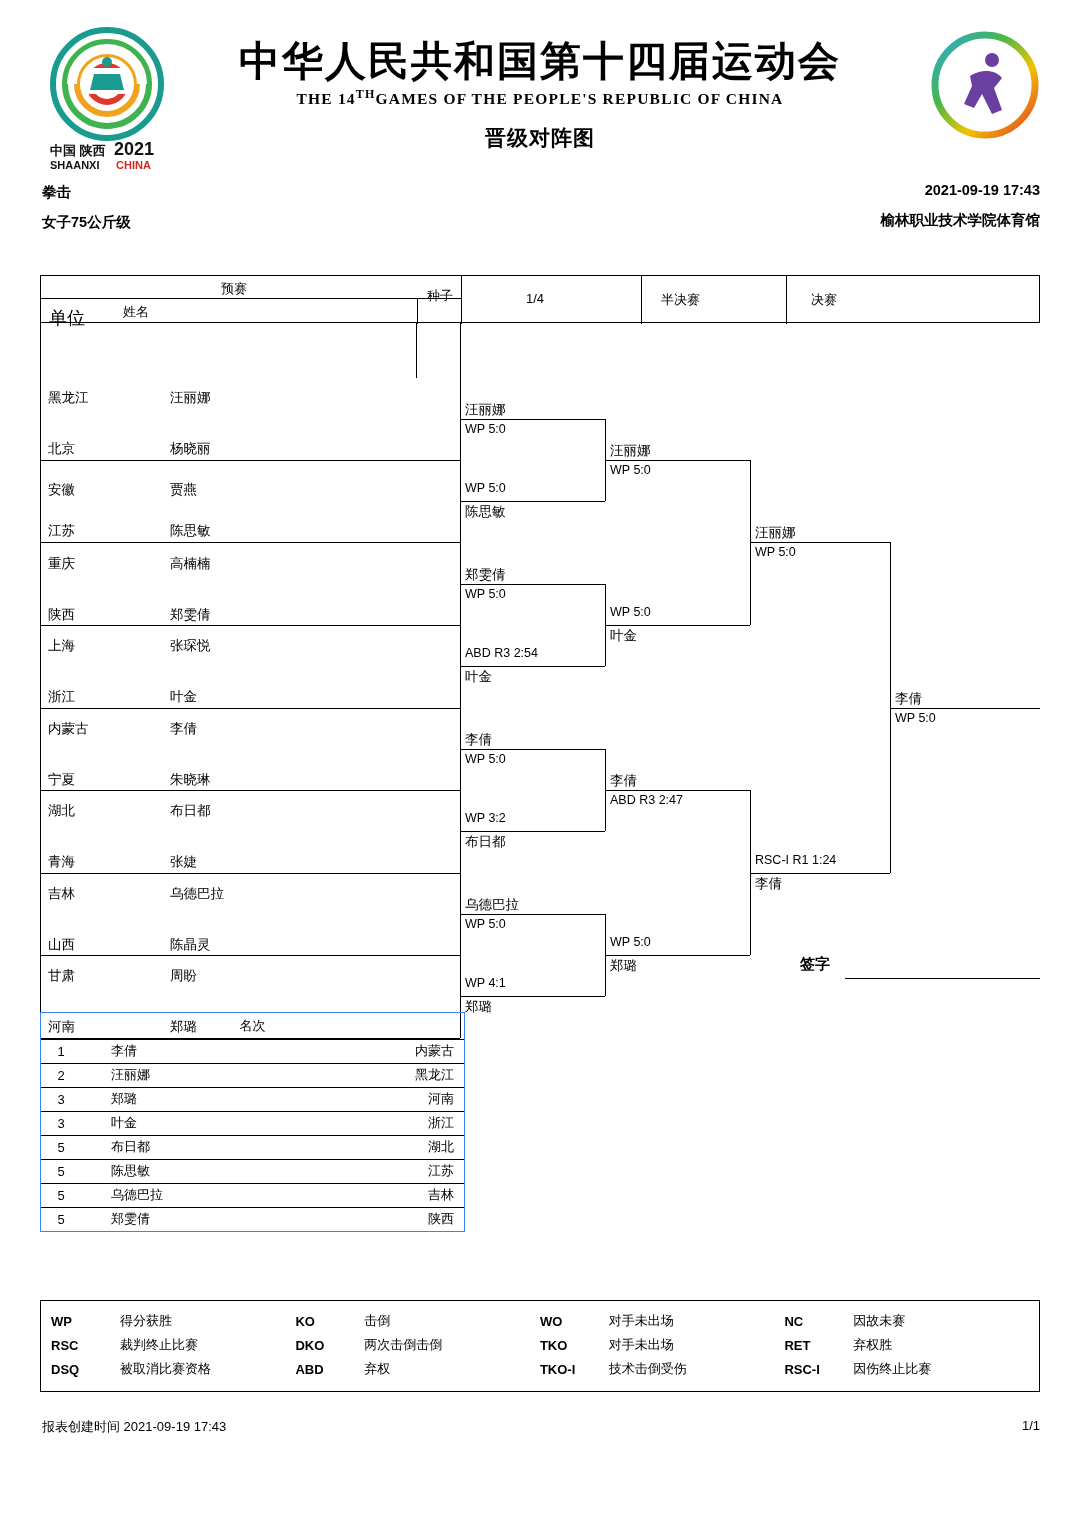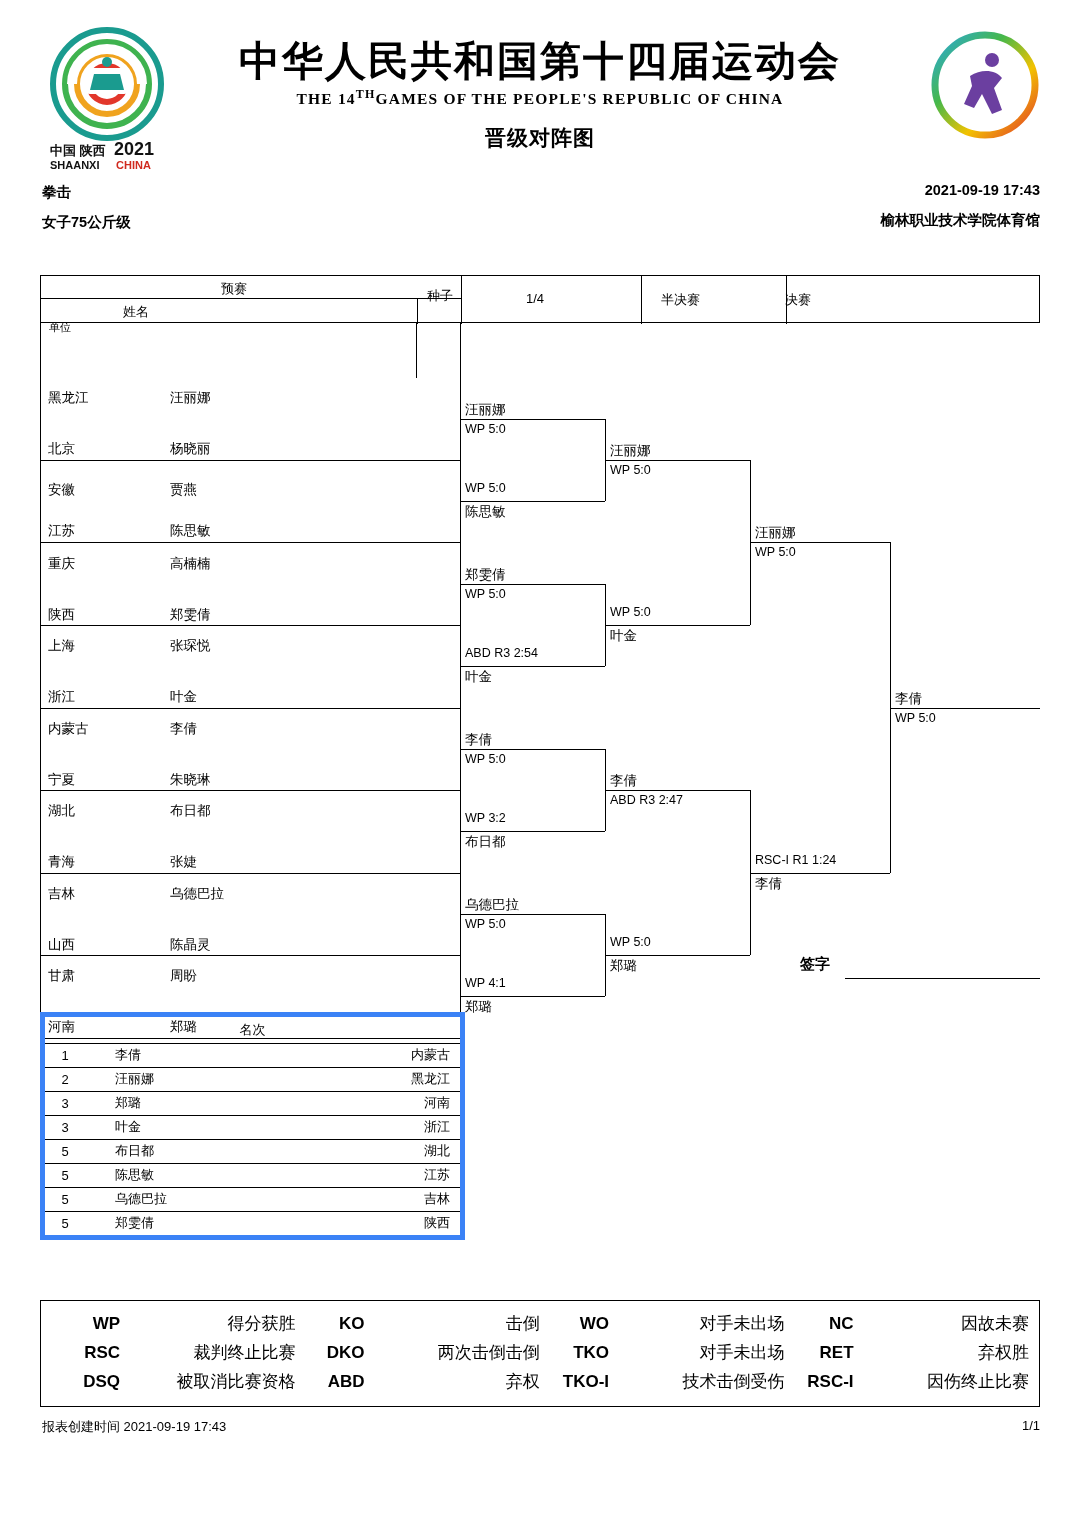--- a/index.html
+++ b/index.html
@@ -48,52 +48,52 @@
   .sheet { position: absolute; left: 40px; top: 275px; width: 1000px; }
   .hdr {
     position: relative; height: 48px;
     border: 1px solid #000;
     border-bottom: 1px solid #000;
   }
   .vline { position: absolute; width: 0; border-left: 1px solid #000; }
   .hline { position: absolute; height: 0; border-top: 1px solid #000; }
 
   .prelim-title { position: absolute; left: 180px; top: 4px; font-size: 13px; }
-  .prelim-unit  { position: absolute; left: 8px;  top: 44px; font-size: 11px; }
+  .prelim-unit  { position: absolute; left: 8px;  top: 30px; font-size: 18px; }
   .prelim-name  { position: absolute; left: 82px; top: 27px; font-size: 13px; }
   .prelim-seed  { position: absolute; left: 386px; top: 11px; font-size: 13px; }
   .q-label      { position: absolute; left: 485px; top: 15px; font-size: 13px; }
   .s-label      { position: absolute; left: 620px; top: 15px; font-size: 13px; }
-  .f-label      { position: absolute; left: 744px; top: 15px; font-size: 13px; }
+  .f-label      { position: absolute; left: 770px; top: 15px; font-size: 13px; }
 
   .bracket { position: relative; width: 1000px; height: 690px; }
   .athlete { position: absolute; font-size: 13.5px; white-space: nowrap; }
   .athlete .unit { position: absolute; left: 0; }
   .athlete .nm { position: absolute; left: 122px; }
   .res { position: absolute; font-size: 12.5px; white-space: nowrap; }
   .wname { position: absolute; font-size: 13.5px; white-space: nowrap; }
 
   
-  .ranks { position: absolute; left: 40px; top: 1012px; width: 425px; border: 5px solid #3b82f6; }
+  .ranks { position: absolute; left: 40px; top: 1012px; width: 425px; border: 1px solid #3b82f6; }
   .ranks .rhead { text-align: center; font-size: 13px; padding: 4px 0 4px; border-bottom: 1px solid #000; }
   .ranks table { width: 100%; border-collapse: collapse; }
   .ranks td { font-size: 13px; padding: 2px 0 3px; border-bottom: 1px solid #000; }
   .ranks tr:last-child td { border-bottom: none; }
   .ranks td.pos { width: 40px; text-align: center; }
   .ranks td.nm { padding-left: 30px; }
   .ranks td.un { text-align: right; padding-right: 10px; }
 
   .sign { position: absolute; left: 800px; top: 955px; font-size: 15px; font-weight: bold; }
   .sign-line { position: absolute; left: 845px; top: 978px; width: 195px; border-top: 1px solid #000; }
 
   
   .legend { position: absolute; left: 40px; top: 1300px; width: 1000px; border: 1px solid #000; padding: 8px 10px 10px; }
   .legend .lt { font-size: 13px; font-weight: bold; margin-bottom: 5px; }
   .legend table { width: 100%; border-collapse: collapse; }
-  .legend td { font-size: 17px; padding: 3px 0; text-align: right; }
+  .legend td { font-size: 13px; padding: 3px 0; }
   .legend td.k { font-weight: bold; width: 70px; }
   .legend td.v { width: 180px; }
   .footer { position: absolute; left: 42px; top: 1418px; font-size: 13px; }
   .footer-r { position: absolute; right: 40px; top: 1418px; font-size: 13px; }
 </style>
 </head>
 <body>
 
 <div class="page">
 

